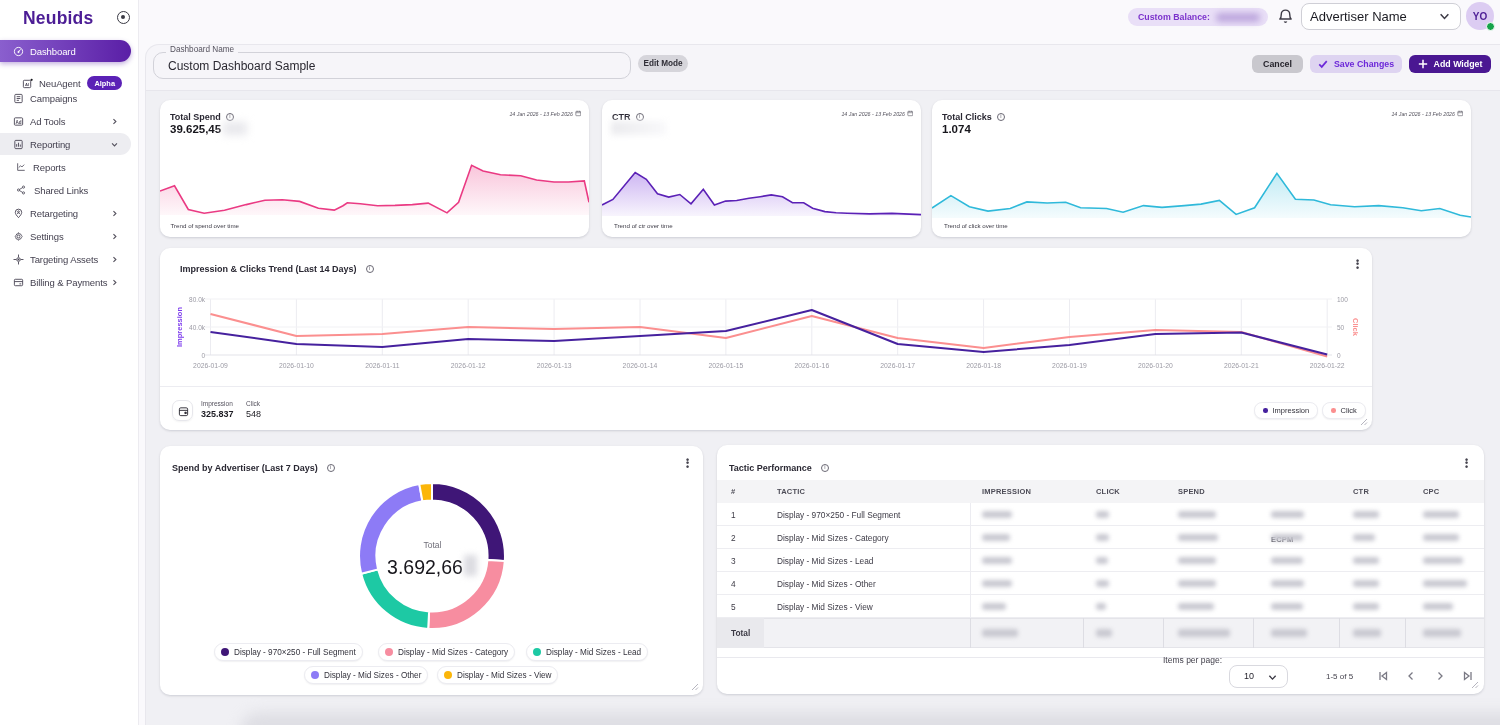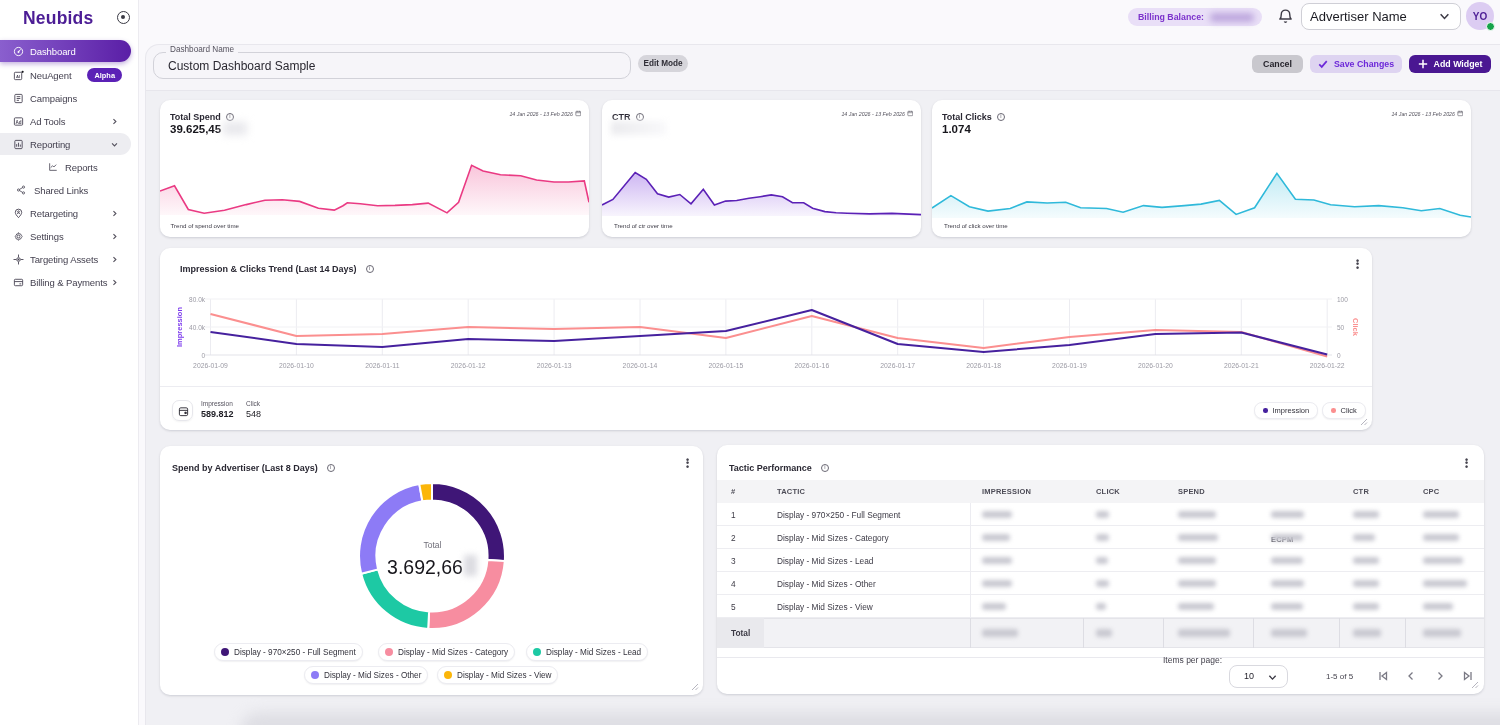--- a/index.html
+++ b/index.html
@@ -64,21 +64,21 @@
 <div id="collapse" class="abs"></div>
 
 <div class="nav abs active-pill" style="top:40px;">
  <svg class="ic" viewBox="0 0 24 24" fill="none" stroke="#fff" stroke-width="2">
       <circle cx="12" cy="12" r="9"></circle>
       <path d="M12 13 L16 8" stroke-linecap="round"></path>
       <circle cx="12" cy="13" r="1.4" fill="#fff"></circle>
     </svg>
  Dashboard
 </div>
-<div class="nav abs" style="top:64px;">
+<div class="nav abs" style="top:72px;padding-left:9px;">
  <svg class="ic" viewBox="0 0 24 24" fill="none" stroke="#4b4757" stroke-width="2">
       <rect x="3" y="5" width="16" height="16" rx="2"></rect>
       <text x="11" y="16.5" font-size="9" font-weight="bold" fill="#4b4757" stroke="none" text-anchor="middle">AI</text>
       <circle cx="21" cy="4" r="2.4" fill="#16161c" stroke="none"></circle>
     </svg>
  NeuAgent
  <span class="alpha">Alpha</span>
 </div>
 <div class="nav abs" style="top:87px;">
  <svg class="ic" viewBox="0 0 24 24" fill="none" stroke="#4b4757" stroke-width="2">
@@ -100,21 +100,21 @@
 <div class="nav abs rep-pill" style="top:133px;">
  <svg class="ic" viewBox="0 0 24 24" fill="none" stroke="#4b4757" stroke-width="2">
       <rect x="4" y="3" width="16" height="18" rx="2"></rect>
       <path d="M8 16v-4M12 16v-7M16 16v-3" stroke-linecap="round"></path>
     </svg>
  Reporting
  <svg class="chev" viewBox="0 0 10 10" fill="none" stroke="#55525e" stroke-width="1.6">
       <path d="M1.5 3.5 L5 7 L8.5 3.5"></path>
     </svg>
 </div>
-<div class="nav abs" style="top:156px;padding-left:32px;">
+<div class="nav abs" style="top:156px;">
  <svg class="ic" style="margin-left:16px;margin-right:7px;width:10px;height:10px" viewBox="0 0 24 24" fill="none" stroke="#4b4757" stroke-width="2">
       <path d="M4 4v16h16" stroke-linecap="round"></path>
       <path d="M7 13l4-4 3 3 5-5" stroke-linecap="round" stroke-linejoin="round"></path>
     </svg>
  Reports
 </div>
 <div class="nav abs" style="top:179px;">
  <svg class="ic" style="margin-left:16px;margin-right:8px;width:10px;height:10px" viewBox="0 0 24 24" fill="none" stroke="#4b4757" stroke-width="2">
       <circle cx="6" cy="12" r="2.6"></circle>
       <circle cx="18" cy="5" r="2.6"></circle>
@@ -160,21 +160,21 @@
       <rect x="3" y="5" width="18" height="14" rx="2"></rect>
       <path d="M3 10h18M14 15h4"></path>
     </svg>
  Billing &amp; Payments
  <svg class="chev" viewBox="0 0 10 10" fill="none" stroke="#55525e" stroke-width="1.6">
       <path d="M3.5 1.5 L7 5 L3.5 8.5"></path>
     </svg>
 </div>
 
 <div id="balance" class="abs">
-    <span>Billing Balance:</span>
+    <span>Custom Balance:</span>
     <span class="blur"></span>
   </div>
 <svg class="abs" style="left:1277px;top:8px;width:17px;height:17px" viewBox="0 0 24 24" fill="none" stroke="#3c3a45" stroke-width="2">
     <path d="M18 9a6 6 0 0 0-12 0c0 5-2 6.5-2 6.5h16S18 14 18 9z" stroke-linejoin="round"></path>
     <path d="M10.3 19a1.9 1.9 0 0 0 3.4 0"></path>
   </svg>
 <div id="adv" class="abs">
     <span style="margin-left:8px;">Advertiser Name</span>
  <svg style="margin-left:auto;margin-right:10px;width:11px;height:11px" viewBox="0 0 10 10" fill="none" stroke="#3c3a45" stroke-width="1.4">
       <path d="M1.5 3 L5 6.8 L8.5 3"></path>
@@ -297,32 +297,32 @@
     <polyline points="50.5,84 136.4,96 222.3,99 308.2,91 394.1,93 480.0,88 565.9,83 651.8,62 737.7,96 823.6,104 909.5,97 995.4,86 1081.3,84.5 1167.2,106.5" fill="none" stroke="#46219e" stroke-width="2" stroke-linejoin="round"></polyline>
   </svg>
   <div class="abs" style="left:0;top:138px;width:1212px;border-top:1px solid #ececf1;"></div>
   <div class="abs" style="left:12px;top:152px;width:20.5px;height:20.5px;border:1px solid #e7e7ec;border-radius:7px;box-shadow:0 1px 2px rgba(0,0,0,.05);">
     <svg style="position:absolute;left:4.5px;top:4.5px;width:11px;height:11px" viewBox="0 0 24 24" fill="none" stroke="#26242e" stroke-width="2">
         <rect x="3" y="4" width="18" height="17" rx="3"></rect>
         <path d="M3 9.5h18M15 13.5h3v3h-3z" fill="#26242e"></path>
       </svg>
   </div>
   <div class="abs" style="left:41px;top:152px;font-size:6.5px;color:#55525e;">Impression</div>
-  <div class="abs" style="left:41px;top:161px;font-size:9px;font-weight:bold;color:#1c1b22;">589.812</div>
+  <div class="abs" style="left:41px;top:161px;font-size:9px;font-weight:bold;color:#1c1b22;">325.837</div>
   <div class="abs" style="left:86px;top:152px;font-size:6.5px;color:#55525e;">Click</div>
   <div class="abs" style="left:86px;top:161px;font-size:9px;font-weight:normal;color:#1c1b22;">548</div>
   <div class="lpill abs" style="left:1094px;top:154px;height:16.5px;padding:0 8px;"><span class="dot" style="background:#46219e;width:4.5px;height:4.5px;"></span>Impression</div>
   <div class="lpill abs" style="left:1162px;top:154px;height:16.5px;padding:0 8px;"><span class="dot" style="background:#fb8f8f;width:4.5px;height:4.5px;"></span>Click</div>
   <svg class="rhandle abs" style="right:4px;bottom:4px;" viewBox="0 0 9 9" stroke="#b6b5bf" stroke-width="1">
       <path d="M8 2 L2 8 M8 5.5 L5.5 8" fill="none"></path>
     </svg>
 </div>
 
 <div class="card abs" style="left:160px;top:446px;width:543px;height:249px;">
-  <div class="abs" style="left:12px;top:11px;"><span class="ctitle">Spend by Advertiser (Last 8 Days)</span><span class="info" style="margin-left:9px;"></span></div>
+  <div class="abs" style="left:12px;top:11px;"><span class="ctitle">Spend by Advertiser (Last 7 Days)</span><span class="info" style="margin-left:9px;"></span></div>
   <div class="kebab abs" style="right:14px;top:13px;">•<br>•<br>•</div>
   <svg class="abs" style="left:0;top:0;width:543px;height:220px" viewBox="0 0 543 220">
     <path d="M272.0 37.0 A73 73 0 0 1 344.8 115.1 L327.4 113.9 A55.5 55.5 0 0 0 272.0 54.5 Z" fill="#3f1677" stroke="#fff" stroke-width="2"></path>
     <path d="M344.8 115.1 A73 73 0 0 1 268.2 182.9 L269.1 165.4 A55.5 55.5 0 0 0 327.4 113.9 Z" fill="#f78da0" stroke="#fff" stroke-width="2"></path>
     <path d="M268.2 182.9 A73 73 0 0 1 201.2 127.7 L218.1 123.4 A55.5 55.5 0 0 0 269.1 165.4 Z" fill="#1dc9a4" stroke="#fff" stroke-width="2"></path>
     <path d="M201.2 127.7 A73 73 0 0 1 259.3 38.1 L262.4 55.3 A55.5 55.5 0 0 0 218.1 123.4 Z" fill="#8d7bf6" stroke="#fff" stroke-width="2"></path>
     <path d="M259.3 38.1 A73 73 0 0 1 272.0 37.0 L272.0 54.5 A55.5 55.5 0 0 0 262.4 55.3 Z" fill="#fbb60a" stroke="#fff" stroke-width="2"></path>
   </svg>
   <div class="abs" style="left:190px;top:94px;width:165px;text-align:center;font-size:8.5px;color:#6f6e78;">Total</div>
   <div class="abs" style="left:183px;top:110px;width:164px;text-align:center;font-size:19.5px;color:#17161c;">3.692,66</div>

